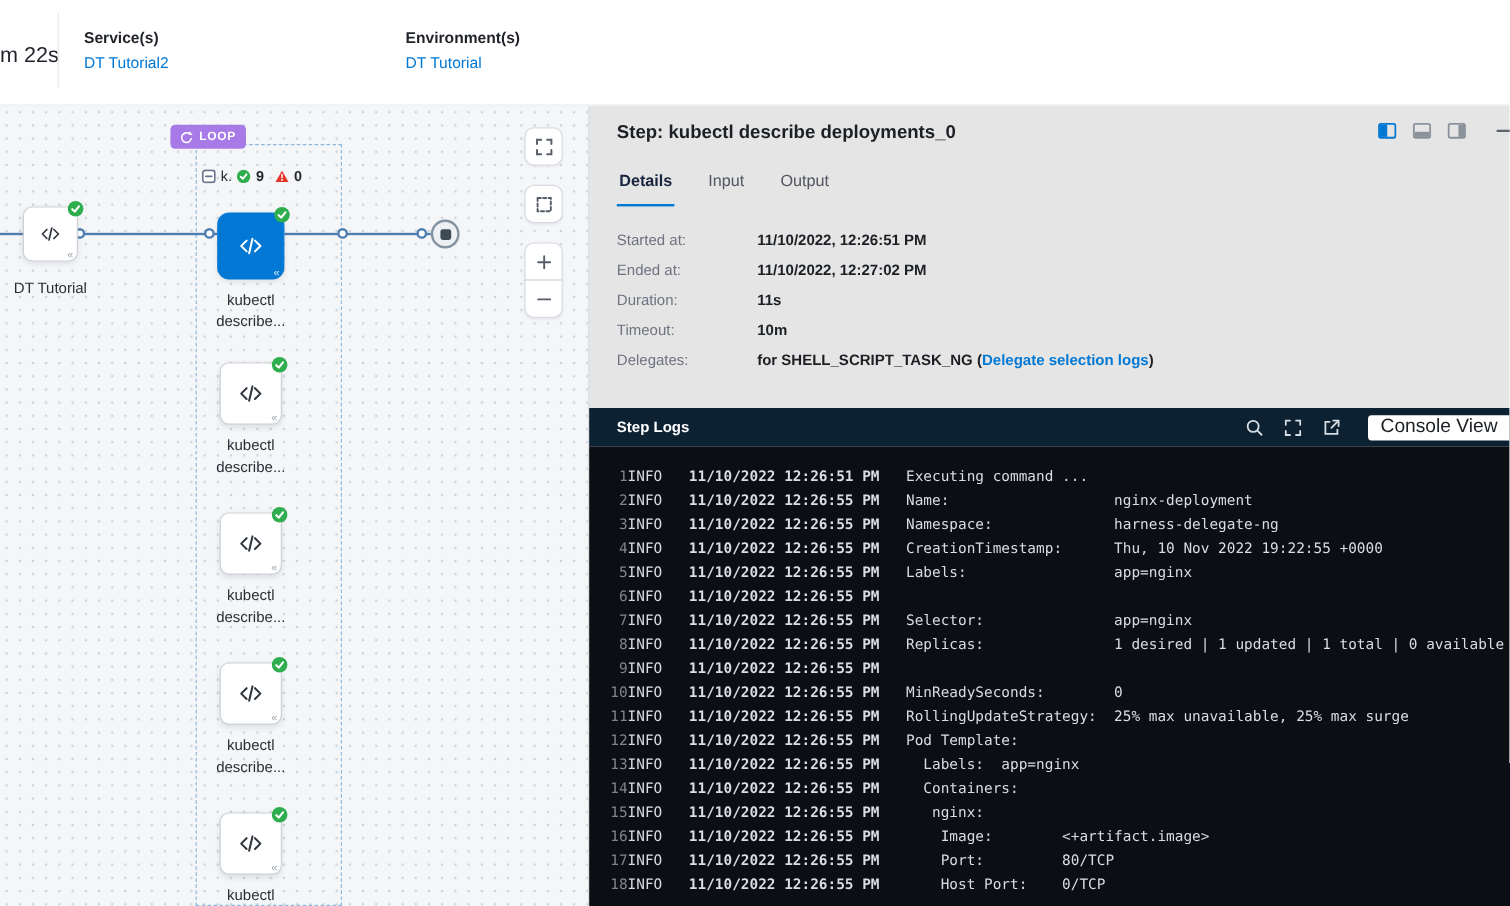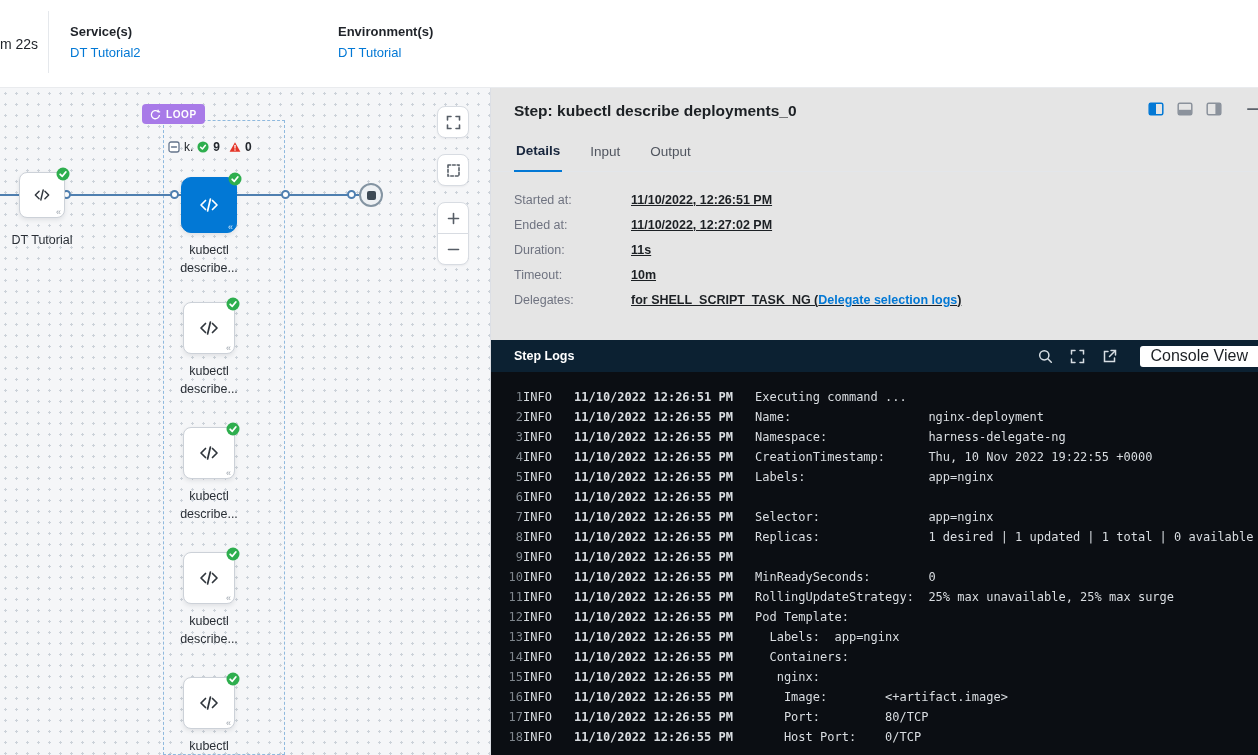--- a/index.html
+++ b/index.html
@@ -2,21 +2,21 @@
 <html style="--accent-blue: #0278d5; --success-green: #2eae4e; --error-red: #e43326; --loop-purple: #a87ae8; --edge-blue: #4f7fb0; --loop-border: #8fb9de; --log-header-bg: #0c2132; --log-bg: #0b0e13;"><head>
 <meta charset="utf-8">
 <style>
   * { box-sizing: border-box; margin: 0; padding: 0; }
   html,body { width:1258px; height:755px; }
   body { font-family: "Liberation Sans", sans-serif; background:#fff; }
   .app { position:relative; width:1258px; height:755px; overflow:hidden; background:#fff; }
 
   
   .topbar { position:absolute; top:0; left:0; right:0; height:88px; background:#fff; border-bottom:1px solid #e9ebee; z-index:6; }
-  .elapsed { position:absolute; left:0; top:36px; font-size:14px; color:#1f2329; }
+  .elapsed { position:absolute; left:0; top:36px; font-size:18px; color:#1f2329; }
   .v-divider { position:absolute; left:48px; top:11px; width:1px; height:62px; background:#e5e8ec; }
   .meta { position:absolute; top:24px; }
   .meta.service { left:70px; } .meta.environment { left:338px; }
   .meta-label { font-size:13px; font-weight:700; color:#1f2329; }
   .meta-value { margin-top:6px; font-size:13px; color:var(--accent-blue); cursor:pointer; }
 
   
   .canvas { position:absolute; left:0; top:88px; width:490px; height:667px;
     background-color:#f5f6f8;
     background-image:radial-gradient(circle,#ccd2d9 1px,transparent 1.3px);
@@ -66,28 +66,28 @@
   .zoom-btn svg { width:15px; height:15px; fill:none; stroke:#565d66; stroke-width:1.6; stroke-linecap:round; }
 
   
   .panel { position:absolute; left:490px; top:88px; right:0; bottom:0; background:#e5e5e5; border-left:1px solid #dcdfe5; }
   .panel-head { position:relative; padding:14px 20px 0 23px; }
   .panel-title { font-size:15.5px; font-weight:700; color:#1c2024; }
   .panel-controls { position:absolute; top:13px; right:-3px; display:flex; gap:13px; align-items:center; }
   .panel-controls svg { width:16px; height:16px; display:block; cursor:pointer; }
   .min-gap { margin-left:10px; }
 
-  .tabs { display:flex; gap:26px; padding:0 23px; margin-top:14px; border-bottom:1px solid #e3e6ea;align-items:flex-end; }
+  .tabs { display:flex; gap:26px; padding:0 23px; margin-top:14px; border-bottom:1px solid #e3e6ea; }
   .tab { padding:9px 2px 12px; font-size:13.5px; color:#50555f; cursor:pointer; }
   .tab.active { color:#18263d; font-weight:700; border-bottom:2px solid var(--accent-blue); margin-bottom:-1px; }
 
   .details { padding:21px 23px 0; }
   .detail-row { display:flex; margin-bottom:11px; font-size:12.5px; line-height:14px; }
   .detail-label { width:117px; color:#6f7380; flex:none; }
-  .detail-value { color:#1c2024; font-weight:700;text-decoration:underline; }
+  .detail-value { color:#1c2024; font-weight:700; }
   .detail-link { color:var(--accent-blue); cursor:pointer; }
 
   .logs { position:absolute; left:0; right:0; top:252px; bottom:0; }
   .logs-head { height:32px; background:var(--log-header-bg); display:flex; align-items:center; padding-left:23px; }
   .logs-title { color:#fff; font-size:12.5px; font-weight:600; }
   .logs-controls { margin-left:auto; display:flex; align-items:center; gap:17px; }
   .logs-controls svg { width:15px; height:15px; display:block; cursor:pointer; fill:none; stroke:#d6dde3; stroke-width:1.5; stroke-linecap:round; }
   .console-btn { background:#fff; color:#1c2024; font-size:16px; border:none; height:21px; padding:0 10px;
     border-radius:3px 0 0 3px; margin-left:6px; font-family:inherit; cursor:pointer; white-space:nowrap; }
   .log-body { position:absolute; top:32px; left:0; right:0; bottom:0; background:var(--log-bg); padding-top:15px;

